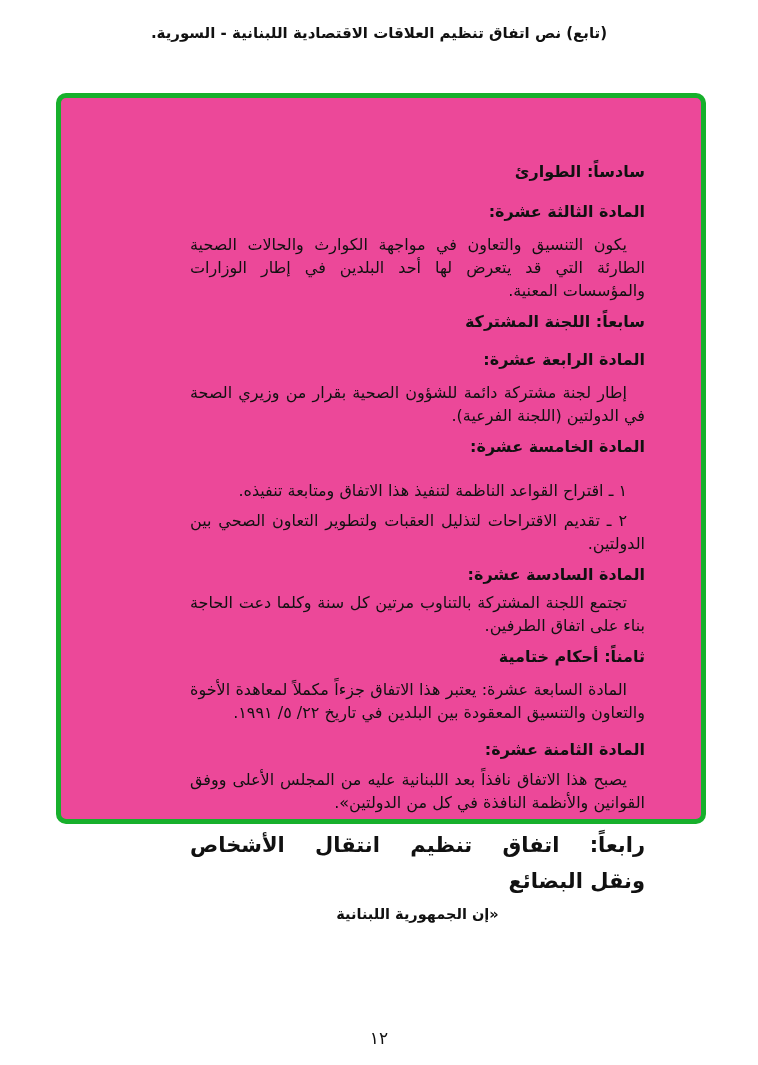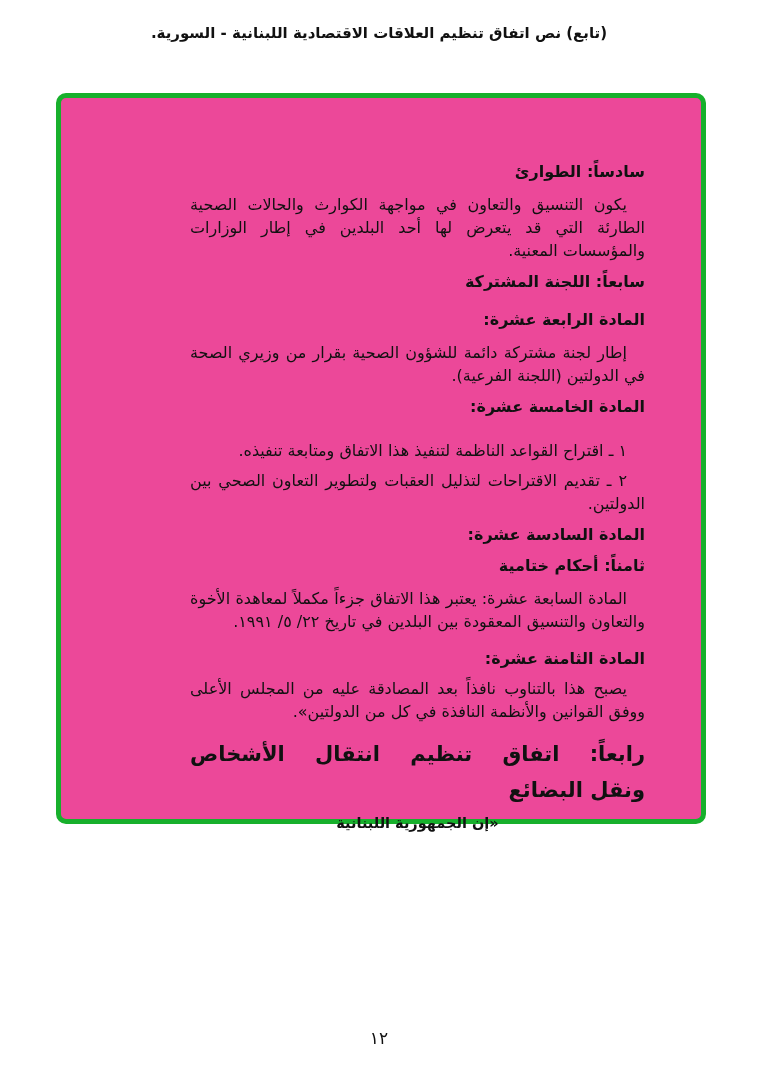--- a/index.html
+++ b/index.html
@@ -103,45 +103,47 @@
 <div class="page">
 
   <div class="header-title">(تابع) نص اتفاق تنظيم العلاقات الاقتصادية اللبنانية - السورية.</div>
 
 
   <div class="frame">
     <div class="column">
 
       <h3 class="sec" style="margin-top:62px">سادساً: الطوارئ</h3>
 
+      <h3 class="art" style="margin-top:17px">المادة الثالثة عشرة:</h3>
 
       <p class="para" style="margin-top:10px">يكون التنسيق والتعاون في مواجهة الكوارث والحالات الصحية الطارئة التي قد يتعرض لها أحد البلدين في إطار الوزارات والمؤسسات المعنية.</p>
 
       <h3 class="sec" style="margin-top:8px">سابعاً: اللجنة المشتركة</h3>
 
       <h3 class="art" style="margin-top:15px">المادة الرابعة عشرة:</h3>
 
       <p class="para" style="margin-top:10px">إطار لجنة مشتركة دائمة للشؤون الصحية بقرار من وزيري الصحة في الدولتين (اللجنة الفرعية).</p>
 
       <h3 class="art" style="margin-top:8px">المادة الخامسة عشرة:</h3>
 
       <p class="para" style="margin-top:21px">١ ـ اقتراح القواعد الناظمة لتنفيذ هذا الاتفاق ومتابعة تنفيذه.</p>
 
       <p class="para" style="margin-top:7px">٢ ـ تقديم الاقتراحات لتذليل العقبات ولتطوير التعاون الصحي بين الدولتين.</p>
 
       <h3 class="art" style="margin-top:8px">المادة السادسة عشرة:</h3>
 
+      <p class="para" style="margin-top:5px">تجتمع اللجنة المشتركة بالتناوب مرتين كل سنة وكلما دعت الحاجة بناء على اتفاق الطرفين.</p>
 
       <h3 class="sec" style="margin-top:8px">ثامناً: أحكام ختامية</h3>
 
       <p class="para" style="margin-top:10px">المادة السابعة عشرة: يعتبر هذا الاتفاق جزءاً مكملاً لمعاهدة الأخوة والتعاون والتنسيق المعقودة بين البلدين في تاريخ ٢٢/ ٥/ ١٩٩١.</p>
 
       <h3 class="art" style="margin-top:14px">المادة الثامنة عشرة:</h3>
 
-      <p class="para" style="margin-top:7px">يصبح هذا بالتناوب نافذاً بعد المصادقة عليه من المجلس الأعلى ووفق القوانين والأنظمة النافذة في كل من الدولتين».</p>
+      <p class="para" style="margin-top:7px">يصبح هذا الاتفاق نافذاً بعد اللبنانية عليه من المجلس الأعلى ووفق القوانين والأنظمة النافذة في كل من الدولتين».</p>
 
       <h2 class="big-title" style="margin-top:13px">
         <span class="big-line1">رابعاً: اتفاق تنظيم انتقال الأشخاص</span>
         <span class="big-line2">ونقل البضائع</span>
       </h2>
 
       <p class="subtitle" style="margin-top:4px">«إن الجمهورية اللبنانية</p>
 
     </div>
   </div>

